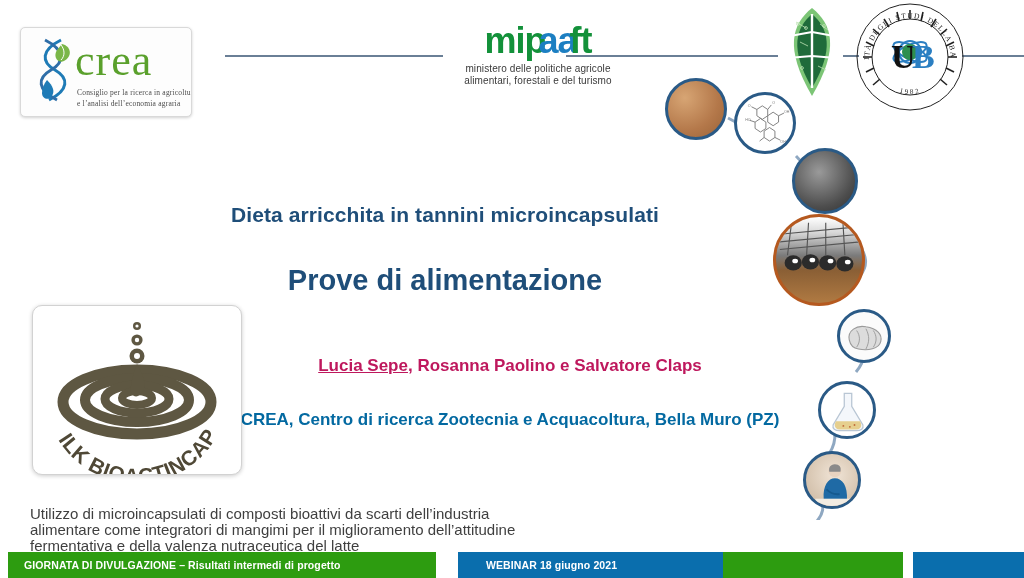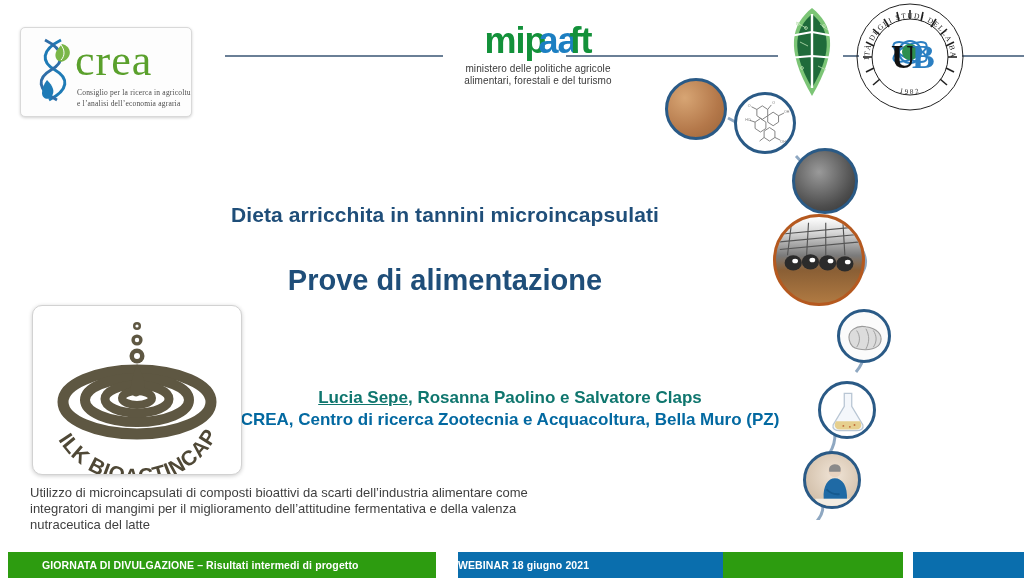--- a/index.html
+++ b/index.html
@@ -131,46 +131,46 @@
     text-align: center;
     font-size: 29px;
     font-weight: bold;
     color: #1f4e79;
   }
 
   
   #authors {
     position: absolute;
     left: 250px;
-    top: 388px;
+    top: 356px;
     width: 520px;
     text-align: center;
     font-size: 17px;
     font-weight: bold;
-    color: #0f766e;
+    color: #be185d;
   }
   #authors .lead { text-decoration: underline; }
   #affiliation {
     position: absolute;
     left: 230px;
     top: 410px;
     width: 560px;
     text-align: center;
     font-size: 17px;
     font-weight: bold;
     color: #0369a1;
   }
 
   
   #abstract {
     position: absolute;
     left: 30px;
-    top: 485px;
+    top: 506px;
     width: 520px;
-    font-size: 13px;
+    font-size: 15px;
     line-height: 16px;
     color: #3f3f3f;
   }
 
   
   #milk-logo {
     position: absolute;
     left: 32px;
     top: 305px;
     width: 208px;
@@ -407,19 +407,19 @@
     <svg viewBox="0 0 58 58" width="54" height="54">
       <circle cx="31" cy="18" r="7" fill="#e8d3c0"></circle>
       <path d="M31 11 C26 11, 24 15, 25 19 L37 19 C38 14, 36 11, 31 11 Z" fill="#8a8a8a"></path>
       <path d="M19 48 C18 34, 24 26, 31 26 C39 26, 45 34, 44 50 L19 50 Z" fill="#1f6aa5"></path>
       <path d="M22 38 C26 42, 30 44, 36 43" stroke="#155a8f" stroke-width="2" fill="none"></path>
       <rect x="10" y="48" width="38" height="8" fill="#f2ece2"></rect>
     </svg>
   </div>
 
   <div id="footer">
-    <div class="foot-block foot-green" style="left:8px; width:428px; padding-left:34px; box-sizing:border-box;">GIORNATA DI DIVULGAZIONE – Risultati intermedi di progetto</div>
-    <div class="foot-block foot-blue" style="left:458px; width:281px; box-sizing:border-box;">WEBINAR 18 giugno 2021</div>
+    <div class="foot-block foot-green" style="left:8px; width:428px; padding-left:16px; box-sizing:border-box;">GIORNATA DI DIVULGAZIONE – Risultati intermedi di progetto</div>
+    <div class="foot-block foot-blue" style="left:458px; width:281px; padding-left:28px; box-sizing:border-box;">WEBINAR 18 giugno 2021</div>
     <div class="foot-block foot-green" style="left:723px; width:180px;"></div>
     <div class="foot-block foot-blue" style="left:913px; width:111px;"></div>
   </div>
 
 </div>
 
 </body></html>

